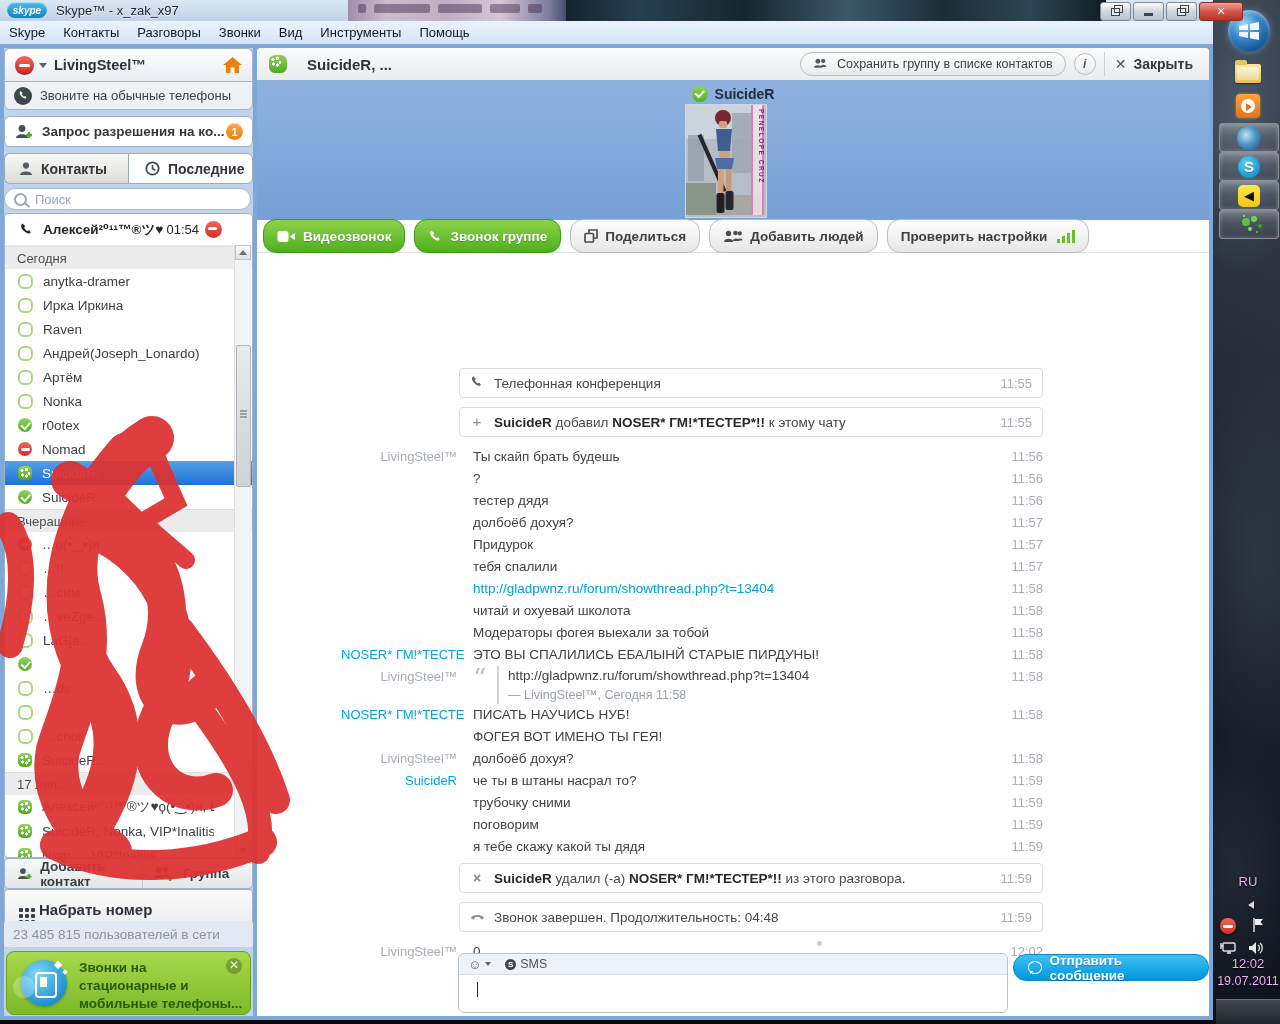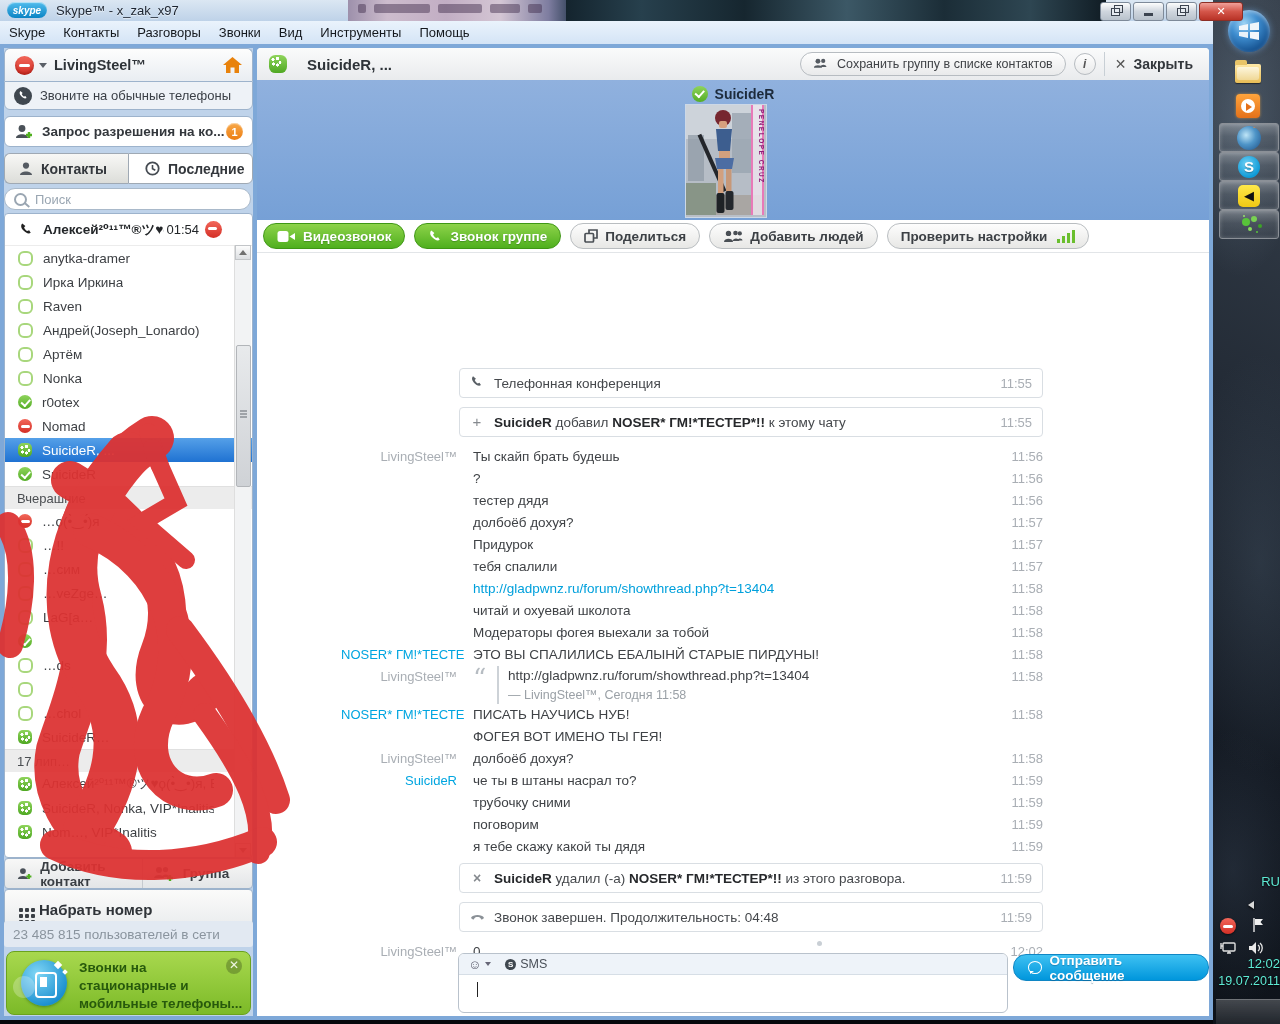--- a/index.html
+++ b/index.html
@@ -26,21 +26,21 @@
   .folder:after{content:"";position:absolute;left:2px;top:3px;width:22px;height:13px;border-radius:2px;background:linear-gradient(#fdf6dd,#f0d896)}
   .media{width:24px;height:24px;border-radius:4px;background:linear-gradient(#ffa43c,#e4711a);display:flex;align-items:center;justify-content:center;box-shadow:0 0 3px rgba(255,170,60,.6)}
   .media i{width:14px;height:14px;border-radius:50%;background:#fff;display:block;position:relative}
   .media i:after{content:"";position:absolute;left:5px;top:3.5px;border-left:6px solid #e4711a;border-top:4px solid transparent;border-bottom:4px solid transparent}
   .ffx{width:24px;height:24px;border-radius:50%;background:radial-gradient(circle at 38% 38%,#bfe5f7 0%,#4f95c8 45%,#1c4f86 100%);position:relative;overflow:hidden}
   .ffx:after{content:"";position:absolute;left:-3px;top:-4px;width:30px;height:30px;border-radius:50%;
      border:6px solid transparent;border-top-color:#f5892b;border-right-color:#e65e12;transform:rotate(40deg)}
   .sky{width:22px;height:22px;border-radius:50%;background:radial-gradient(circle at 40% 35%,#6fd0f5,#0f9bd7 70%);color:#fff;font-weight:bold;font-size:15px;display:flex;align-items:center;justify-content:center;text-shadow:0 1px 1px rgba(0,0,0,.3)}
   .ylw{width:22px;height:22px;border-radius:5px;background:linear-gradient(#ffe94a,#f0c814);display:flex;align-items:center;justify-content:center;color:#111;font-size:13px}
   .grn{width:8px;height:8px;border-radius:50%;background:#58c43a;box-shadow:8px -3px 0 -1px #79d152,14px 4px 0 -2px #3da326,4px 7px 0 -2px #8ade5c,11px 10px 0 -3px #58c43a,-2px -6px 0 -3px #9ae070}
-  .tray-ru{position:absolute;width:64px;text-align:right;color:#5eead4;font-size:13px;text-shadow:0 1px 2px #000}
+  .tray-ru{position:absolute;width:64px;text-align:center;color:#f0abfc;font-size:13px;text-shadow:0 1px 2px #000}
   .tri-left{position:absolute;left:30px;border-top:4px solid transparent;border-bottom:4px solid transparent;border-right:6px solid #d8d8d8;filter:drop-shadow(0 1px 1px #000)}
   .dndb{width:16px;height:16px;border-radius:50%;background:linear-gradient(#f2675a,#d42f26);position:relative;box-shadow:0 1px 2px rgba(0,0,0,.6)}
   .dndb:after{content:"";position:absolute;left:3px;top:6.5px;width:10px;height:3px;border-radius:2px;background:#fff}
   .showdesk{position:absolute;left:0;bottom:0;width:64px;height:24px;background:linear-gradient(rgba(255,255,255,.22),rgba(255,255,255,.08));border-top:1px solid rgba(255,255,255,.35)}
   
   .titlebar{position:absolute;left:0;top:0;width:1213px;height:21px;background:linear-gradient(#dbe7f3,#bed2e8);border-bottom:1px solid #9ab4d2}
   .tb-pink{position:absolute;left:348px;top:0;width:218px;height:21px;
     background:linear-gradient(90deg,#9d90ab,#cdbccd 18%,#c2aec4 45%,#d4c6d4 70%,#7e7da0 92%,#44506a)}
   .tb-pink i{position:absolute;top:4px;height:9px;background:rgba(60,40,70,.45);border-radius:2px}
   .tb-dark{position:absolute;left:566px;top:0;width:540px;height:21px;
@@ -144,21 +144,21 @@
   .ibtn{width:20px;height:20px;border:1px solid #b7bcc1;border-radius:50%;background:linear-gradient(#fefefe,#e9eaeb);
     display:flex;align-items:center;justify-content:center;font-size:12px;font-weight:bold;font-style:italic;color:#555;margin:0 8px}
   .vsep{width:1px;height:24px;background:#c8cfd5;margin-right:10px}
   .closebtn{display:flex;align-items:center;font-weight:bold;font-size:14px;color:#33373c;margin-right:16px}
   .banner{position:absolute;left:0;top:32px;width:952px;height:140px;background:linear-gradient(#90b1de,#76a0d6)}
   .bname{position:absolute;top:6px;width:952px;text-align:center;font-size:14px;color:#1d2b3c;font-weight:bold}
   .bname .st{display:inline-block;vertical-align:-3px;margin:0 7px 0 0}
   .avatar{position:absolute;left:428px;top:24px;width:80px;height:112px;border:1px solid #cdd8e6;background:#b9bfc7}
   .avcap{position:absolute;right:1px;top:4px;writing-mode:vertical-rl;font-size:6.5px;letter-spacing:1.5px;color:#8e1f77;font-weight:bold}
   .ctoolbar{position:absolute;left:0;top:172px;width:952px;height:33px;border-bottom:1px solid #e2e5e8;display:flex;align-items:center;padding-left:6px;box-sizing:border-box}
-  .tbt{height:26px;border-radius:13px;display:inline-flex;align-items:center;padding:8px 13px;font-weight:bold;font-size:13.5px;margin-right:9px;box-sizing:border-box}
+  .tbt{height:26px;border-radius:13px;display:inline-flex;align-items:center;padding:16px 13px;font-weight:bold;font-size:13.5px;margin-right:9px;box-sizing:border-box}
   .tbt.green{background:linear-gradient(#8ed34a,#4faf1e);border:1px solid #3f9715;color:#fff;text-shadow:0 1px 1px rgba(0,60,0,.3)}
   .tbt.plain{background:linear-gradient(#fdfdfd,#e7e7e5);border:1px solid #b9bdc0;color:#3c4045}
   .tbt .ticn{margin-right:7px;display:flex;align-items:center}
   .sigbars{display:inline-flex;align-items:flex-end;margin-left:8px}
   .sigbars i{width:3px;background:#6abf2e;margin-left:2px;display:block}
   
   #msg-list{position:absolute;left:84px;top:320px;width:702px;font-size:13.5px;color:#3f4246}
   .mrow{display:flex;line-height:22px}
   .mauth{width:116px;flex:none;text-align:right;padding-right:8px;overflow:hidden;white-space:nowrap;font-size:13px}
   .mauth.gray{color:#a9aeb4}.mauth.blue{color:#00a5e0}
@@ -330,20 +330,21 @@
     <div class="list">
       <div class="pinned">
         <svg width="15" height="15" viewBox="0 0 16 16" style="margin:0 9px 0 14px;flex:none">
           <path d="M3.5 1.5 C2 3 1.6 5.5 4.5 8.8 C7.4 12 10.5 13 12.5 11.5 L10.8 8.8 L8.8 9.6 C7.2 8.8 6 7.4 5.4 5.8 L6.8 4.2 Z" fill="#222"></path>
           </svg>
         <span class="pname">Алексей²⁰¹¹™®ツ♥ϙ(•̀‿•́)...</span>
         <span class="ptime">01:54</span>
         <span class="st st-dnd" style="margin:0;width:17px;height:17px"></span>
       </div>
       <div id="contact-rows">
+          <div class="ghead">Сегодня</div>
           <div class="crow">
             <span class="st st-offline"></span>
             <span class="nm">anytka-dramer</span>
           </div>
           <div class="crow">
             <span class="st st-offline"></span>
             <span class="nm">Ирка Иркина</span>
           </div>
           <div class="crow">
             <span class="st st-offline"></span>

